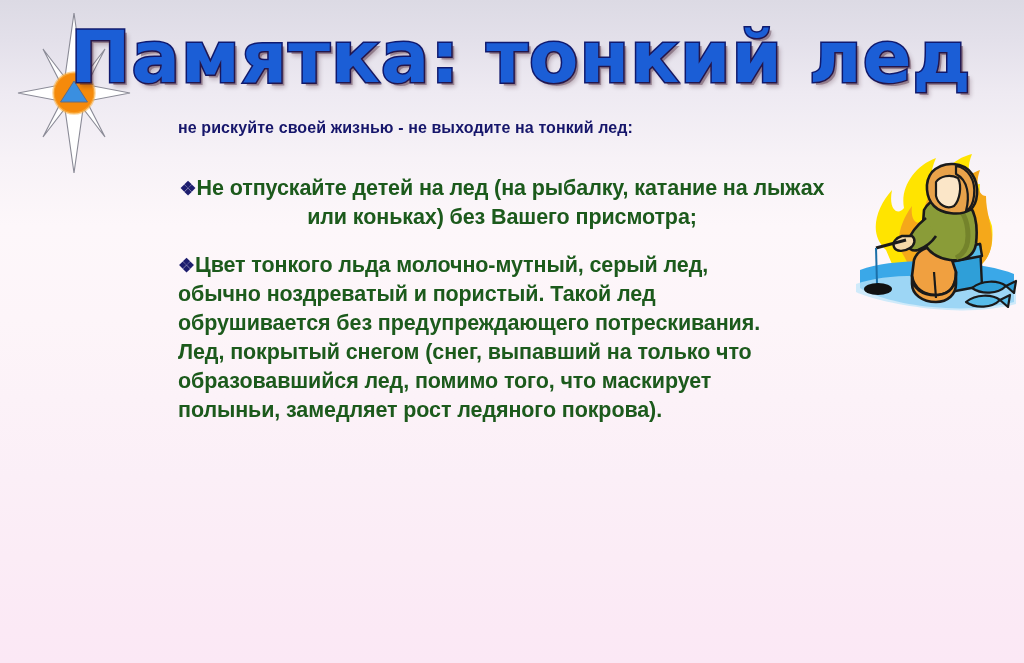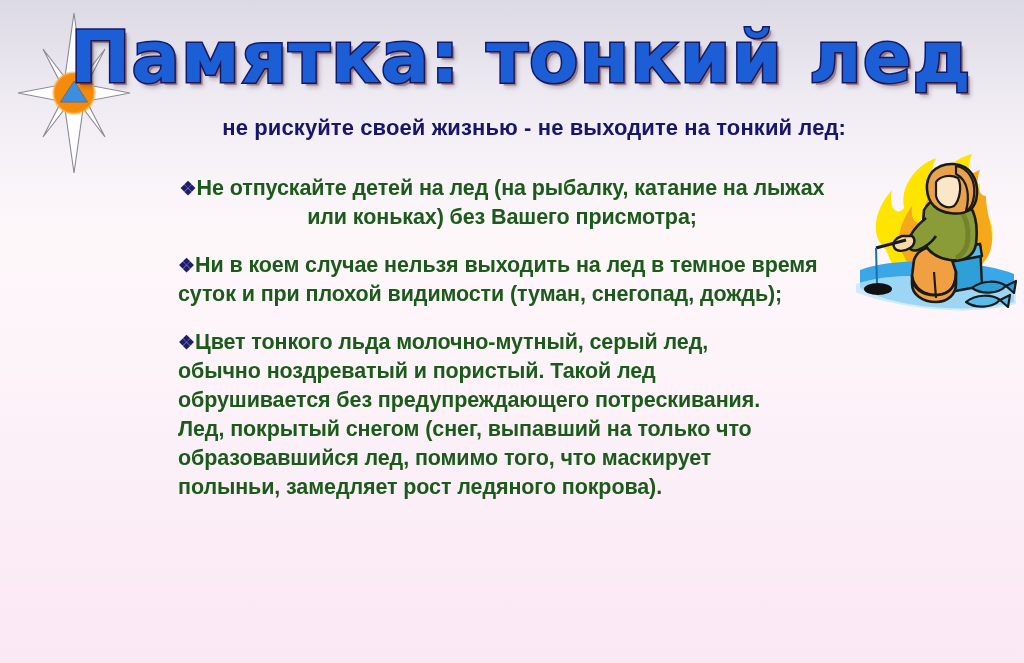--- a/index.html
+++ b/index.html
@@ -75,24 +75,24 @@
     padding: 0 0 0 18px;
     white-space: nowrap;
   }
 
   
   .subtitle {
     position: absolute;
     left: 178px;
     top: 113px;
     width: 668px;
-    text-align: right;
+    text-align: left;
     font-family: "Liberation Sans", sans-serif;
     font-weight: bold;
-    font-size: 22px;
+    font-size: 16px;
     line-height: 29px;
     color: #16166b;
     letter-spacing: 0.1px;
   }
 
   
   .body-list {
     position: absolute;
     left: 178px;
     top: 174px;
@@ -168,21 +168,20 @@
   <div class="title-wrap">
     <h1 class="title">Памятка: тонкий лед</h1>
   </div>
 
   <div class="subtitle">не рискуйте своей жизнью - не выходите на тонкий лед:</div>
 
   <div class="body-list">
 
     <p class="bullet-item w-640"><span class="bullet-glyph">❖</span><span>Не отпускайте детей на лед (на рыбалку, катание на лыжах или коньках) без Вашего присмотра;</span></p>
 
-    <p class="bullet-item w-672"><span class="bullet-glyph">❖</span><span>Ни в коем случае нельзя выходить на лед в темное время суток и при плохой видимости (туман, снегопад, дождь);</span></p>
 
 
     <p class="bullet-item w-600"><span class="bullet-glyph">❖</span><span>Цвет тонкого льда молочно-мутный, серый лед, обычно ноздреватый и пористый. Такой лед обрушивается без предупреждающего потрескивания. Лед, покрытый снегом (снег, выпавший на только что образовавшийся лед, помимо того, что маскирует полыньи, замедляет рост ледяного покрова).</span></p>
 
   </div>
 
   <div class="fisher">
     <svg viewBox="0 0 168 178" xmlns="http://www.w3.org/2000/svg" aria-hidden="true">
 
       <path d="M34,98 C16,82 24,56 40,38 C36,58 46,64 52,56 C48,36 62,14 84,6

